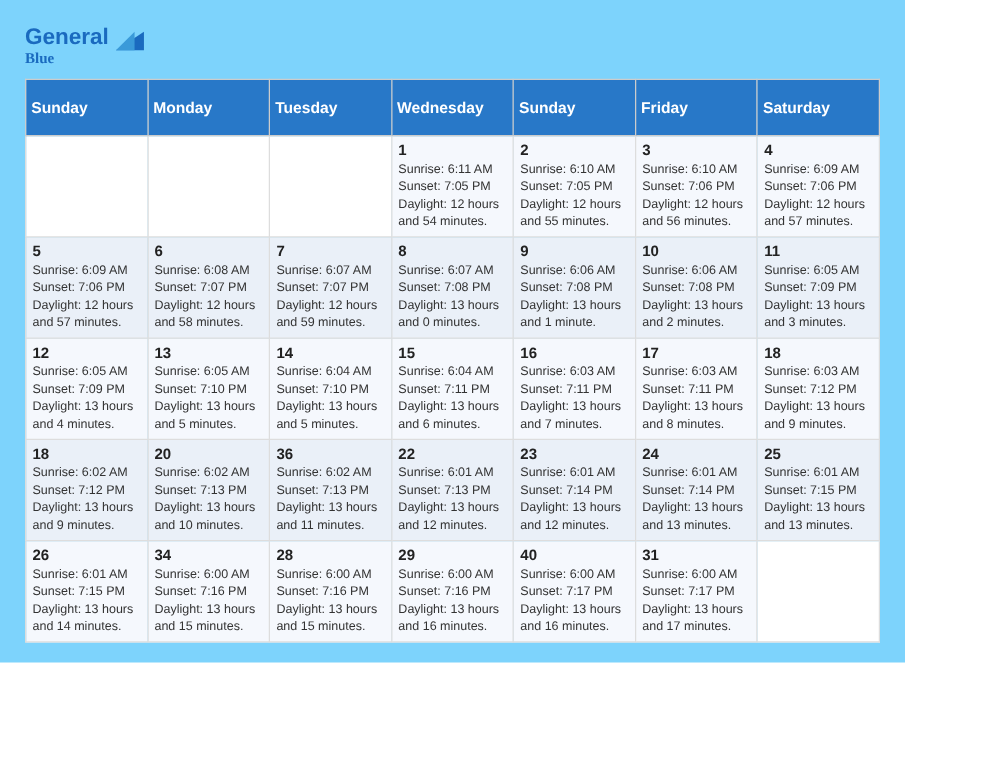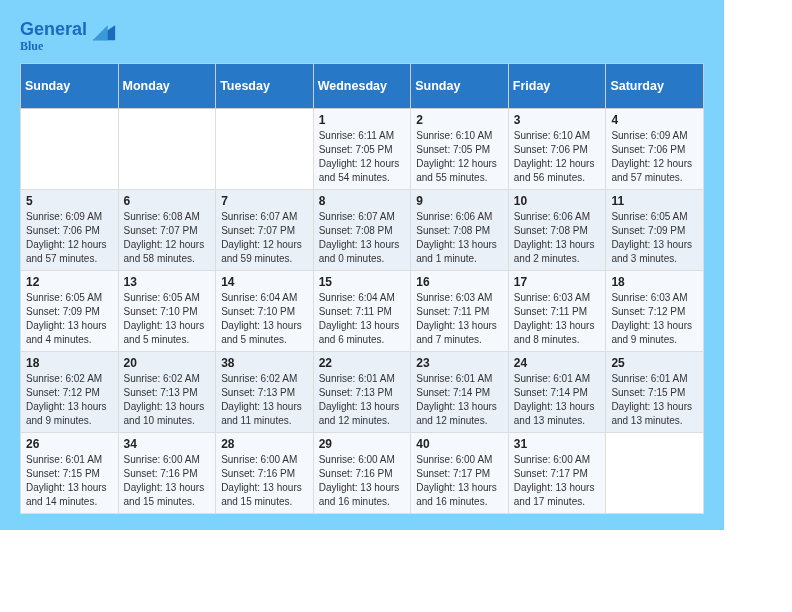--- a/index.html
+++ b/index.html
@@ -273,21 +273,21 @@
 and 9 minutes.</div>
           </td>
           <td>
             <span class="day-num">20</span>
             <div class="day-info" style="white-space: pre-line;">Sunrise: 6:02 AM
 Sunset: 7:13 PM
 Daylight: 13 hours
 and 10 minutes.</div>
           </td>
           <td>
-            <span class="day-num">38</span>
+            <span class="day-num">36</span>
             <div class="day-info" style="white-space: pre-line;">Sunrise: 6:02 AM
 Sunset: 7:13 PM
 Daylight: 13 hours
 and 11 minutes.</div>
           </td>
           <td>
             <span class="day-num">22</span>
             <div class="day-info" style="white-space: pre-line;">Sunrise: 6:01 AM
 Sunset: 7:13 PM
 Daylight: 13 hours

